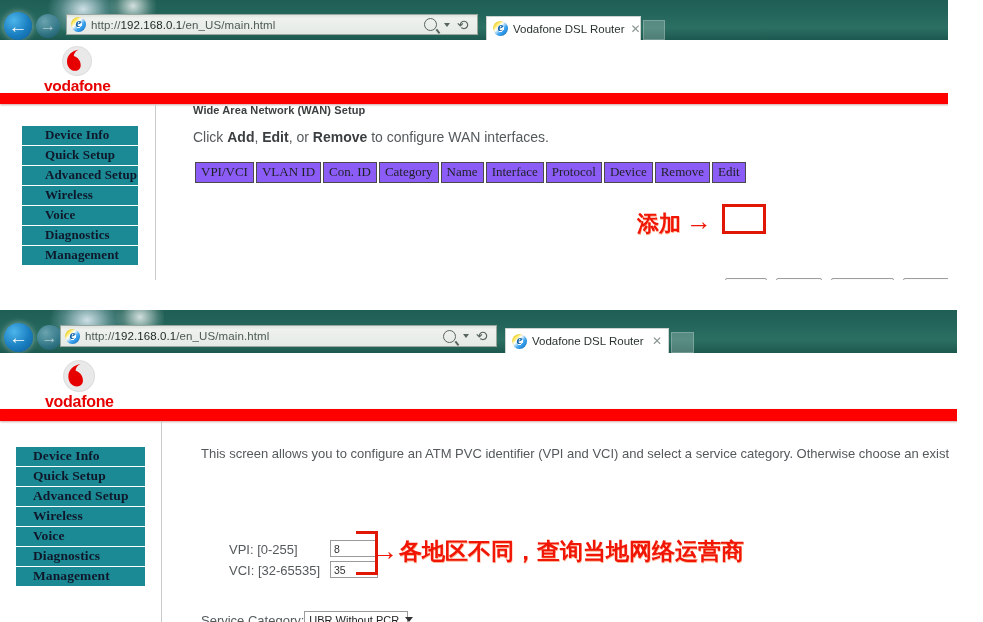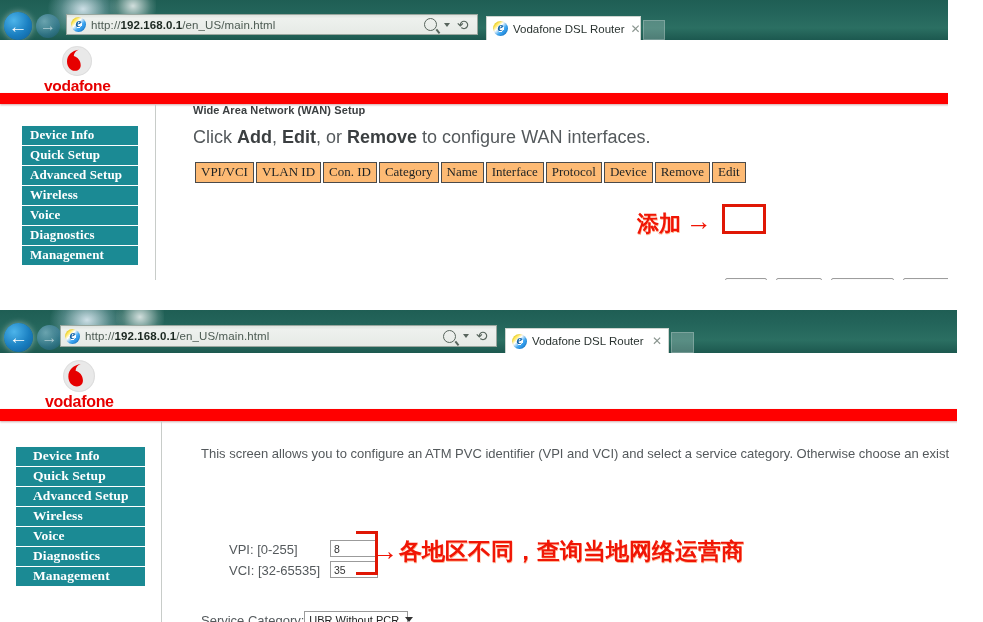--- a/index.html
+++ b/index.html
@@ -85,21 +85,21 @@
     color: #1565a8;
     font-weight: bold;
   }
   .url {
     margin-left: 5px;
     font-size: 11.5px;
     color: #4c5a52;
     white-space: nowrap;
     letter-spacing: 0.1px;
   }
-  .url b { color: #1b2720; font-weight: bold; }
+  .url b { color: #1b2720; font-weight: normal; }
   .addr-right {
     margin-left: auto;
     display: flex;
     align-items: center;
     gap: 7px;
     padding-right: 4px;
     color: #5d6a62;
     font-size: 12px;
   }
   .mag {
@@ -201,65 +201,65 @@
     height: 11px;
     background: #ff0000;
     box-shadow: 0 1px 2px rgba(120,0,0,0.35);
   }
 
   .body-area { position: absolute; left: 0; right: 0; }
 
   .sidebar { position: absolute; }
   .menu-item {
     background: #1b8a94;
-    color: #ffffff;
+    color: #0f172a;
     font-family: "Liberation Serif", serif;
     font-weight: bold;
     font-size: 13px;
-    padding: 1px 0 2px 8px;
+    padding: 1px 0 2px 23px;
     margin-bottom: 1px;
     letter-spacing: 0.1px;
     box-sizing: border-box;
   }
   .divider-v {
     position: absolute;
     width: 1px;
     background: #c8ccc9;
   }
 
   .content { position: absolute; }
   .h-title {
     font-family: "Liberation Sans", sans-serif;
     font-weight: bold;
     font-size: 11px;
     color: #3b3f41;
     margin: 0 0 14px 0;
     letter-spacing: 0.1px;
   }
   .para {
-    font-size: 18px;
+    font-size: 14px;
     color: #54595c;
     line-height: 15.5px;
     margin: 0;
     white-space: nowrap;
   }
   .para b { color: #3b3f41; font-weight: bold; }
 
   
   table.wan {
     border-collapse: separate;
     border-spacing: 2px;
     margin-top: 14px;
   }
   table.wan th {
     font-family: "Liberation Serif", serif;
     font-size: 13px;
     font-weight: normal;
     color: #1d2224;
-    background: #fdba74;
+    background: #8b5cf6;
     border: 1px solid #4a4a4a;
     padding: 1px 5px 2px 5px;
     white-space: nowrap;
   }
 
   .btnrow {
     position: absolute;
     display: flex;
     gap: 9px;
   }

